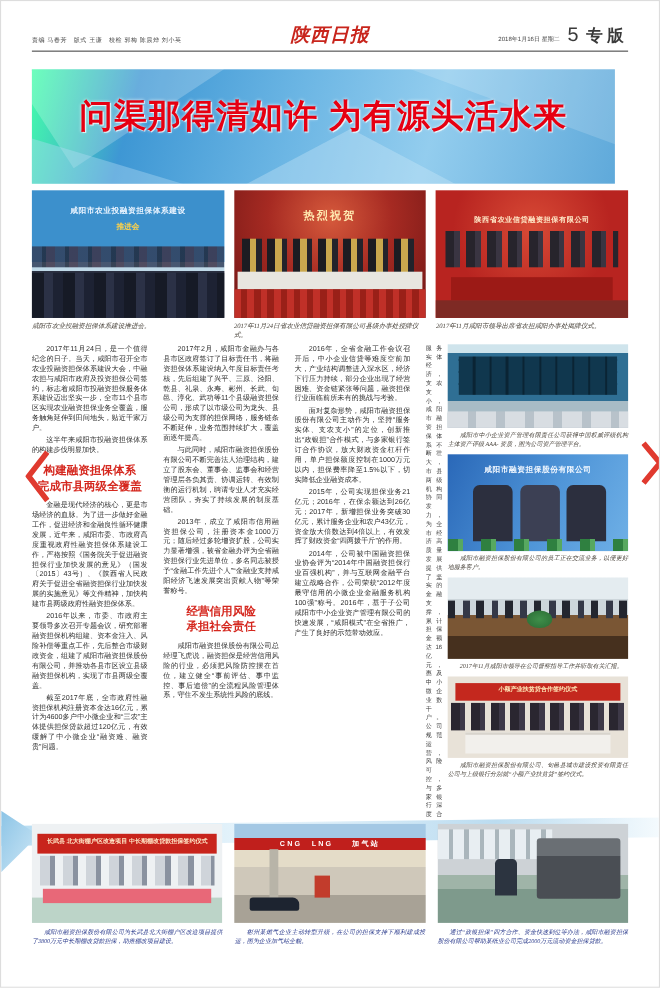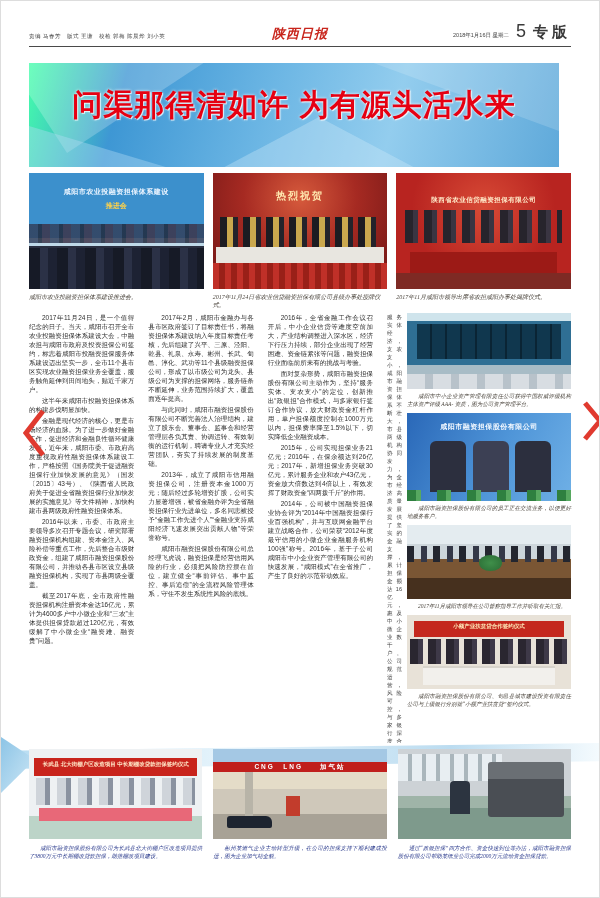--- a/index.html
+++ b/index.html
@@ -3,21 +3,21 @@
 <meta charset="utf-8">
 <style>
   html,body{margin:0;padding:0;background:#e8e8e8;}
   .page{position:relative;width:600px;height:898px;background:#fff;margin:0 auto;
         font-family:"Liberation Sans",sans-serif;overflow:hidden;border:1px solid #ddd;box-sizing:border-box;}
 
   
   .hdr{position:absolute;left:28px;right:28px;top:18px;height:27px;border-bottom:1.5px solid #4a4a4a;}
   .hdr-credits{position:absolute;left:0;bottom:6px;font-size:5.5px;color:#4a4a4a;letter-spacing:.5px;}
   .hdr-masthead{position:absolute;left:50%;transform:translateX(-50%);bottom:3px;
-        font-family:"Liberation Serif",serif;font-style:italic;font-weight:bold;font-size:13px;color:#c8251c;letter-spacing:1px;}
+        font-family:"Liberation Serif",serif;font-style:italic;font-weight:bold;font-size:17px;color:#c8251c;letter-spacing:1px;}
   .hdr-right{position:absolute;right:0;bottom:4px;display:flex;align-items:flex-end;gap:7px;}
   .hdr-date{font-size:5.5px;color:#444;padding-bottom:3px;}
   .hdr-pagenum{font-size:18px;color:#3a3a3a;}
   .hdr-pagetype{font-size:15px;color:#3a3a3a;letter-spacing:4px;font-weight:bold;}
 
   
   .banner{position:absolute;left:28px;right:40px;top:62px;height:104px;overflow:hidden;
         background:linear-gradient(105deg,#2a86c8 0%,#4fa 0%,#3e97d4 18%,#6cb6e4 45%,#93cdee 68%,#5fa9da 100%);}
   .facet{position:absolute;background:rgba(255,255,255,.22);}
   .facet.f1{left:-40px;top:-30px;width:260px;height:120px;clip-path:polygon(0 0,100% 0,30% 100%);}
@@ -188,29 +188,37 @@
       </div>
       <figcaption class="cap">2017年11月咸阳市领导出席省农担咸阳办事处揭牌仪式。</figcaption>
     </figure>
   </div>
 
   <div class="bodywrap">
 
     <div class="col">
       <p>2017年11月24日，是一个值得纪念的日子。当天，咸阳市召开全市农业投融资担保体系建设大会，中融农担与咸阳市政府及投资担保公司签约，标志着咸阳市投融资担保服务体系建设迈出坚实一步，全市11个县市区实现农业融资担保业务全覆盖，服务触角延伸到田间地头，贴近千家万户。</p>
       <p>这半年来咸阳市投融资担保体系的构建步伐明显加快。</p>
+      <div class="subhead">
+        <div>构建融资担保体系</div>
+        <div>完成市县两级全覆盖</div>
+      </div>
       <p>金融是现代经济的核心，更是市场经济的血脉。为了进一步做好金融工作，促进经济和金融良性循环健康发展，近年来，咸阳市委、市政府高度重视政府性融资担保体系建设工作，严格按照《国务院关于促进融资担保行业加快发展的意见》（国发〔2015〕43号）、《陕西省人民政府关于促进全省融资担保行业加快发展的实施意见》等文件精神，加快构建市县两级政府性融资担保体系。</p>
       <p>2016年以来，市委、市政府主要领导多次召开专题会议，研究部署融资担保机构组建、资本金注入、风险补偿等重点工作，先后整合市级财政资金，组建了咸阳市融资担保股份有限公司，并推动各县市区设立县级融资担保机构，实现了市县两级全覆盖。</p>
       <p>截至2017年底，全市政府性融资担保机构注册资本金达16亿元，累计为4600多户中小微企业和“三农”主体提供担保贷款超过120亿元，有效缓解了中小微企业“融资难、融资贵”问题。</p>
     </div>
 
     <div class="col">
       <p>2017年2月，咸阳市金融办与各县市区政府签订了目标责任书，将融资担保体系建设纳入年度目标责任考核，先后组建了兴平、三原、泾阳、乾县、礼泉、永寿、彬州、长武、旬邑、淳化、武功等11个县级融资担保公司，形成了以市级公司为龙头、县级公司为支撑的担保网络，服务链条不断延伸，业务范围持续扩大，覆盖面逐年提高。</p>
       <p>与此同时，咸阳市融资担保股份有限公司不断完善法人治理结构，建立了股东会、董事会、监事会和经营管理层各负其责、协调运转、有效制衡的运行机制，聘请专业人才充实经营团队，夯实了持续发展的制度基础。</p>
       <p>2013年，成立了咸阳市信用融资担保公司，注册资本金1000万元；随后经过多轮增资扩股，公司实力显著增强，被省金融办评为全省融资担保行业先进单位，多名同志被授予“金融工作先进个人”“金融业支持咸阳经济飞速发展突出贡献人物”等荣誉称号。</p>
+      <div class="subhead">
+        <div>经营信用风险</div>
+        <div>承担社会责任</div>
+      </div>
       <p>咸阳市融资担保股份有限公司总经理飞虎说，融资担保是经营信用风险的行业，必须把风险防控摆在首位，建立健全“事前评估、事中监控、事后追偿”的全流程风险管理体系，守住不发生系统性风险的底线。</p>
     </div>
 
     <div class="col">
       <p>2016年，全省金融工作会议召开后，中小企业信贷等难度空前加大，产业结构调整进入深水区，经济下行压力持续，部分企业出现了经营困难、资金链紧张等问题，融资担保行业面临前所未有的挑战与考验。</p>
       <p>面对复杂形势，咸阳市融资担保股份有限公司主动作为，坚持“服务实体、支农支小”的定位，创新推出“政银担”合作模式，与多家银行签订合作协议，放大财政资金杠杆作用，单户担保额度控制在1000万元以内，担保费率降至1.5%以下，切实降低企业融资成本。</p>
       <p>2015年，公司实现担保业务21亿元；2016年，在保余额达到26亿元；2017年，新增担保业务突破30亿元，累计服务企业和农户43亿元，资金放大倍数达到4倍以上，有效发挥了财政资金“四两拨千斤”的作用。</p>
       <p>2014年，公司被中国融资担保业协会评为“2014年中国融资担保行业百强机构”，并与互联网金融平台建立战略合作，公司荣获“2012年度最守信用的小微企业金融服务机构100强”称号。2016年，基于子公司咸阳市中小企业资产管理有限公司的快速发展，“咸阳模式”在全省推广，产生了良好的示范带动效应。</p>
     </div>
 

